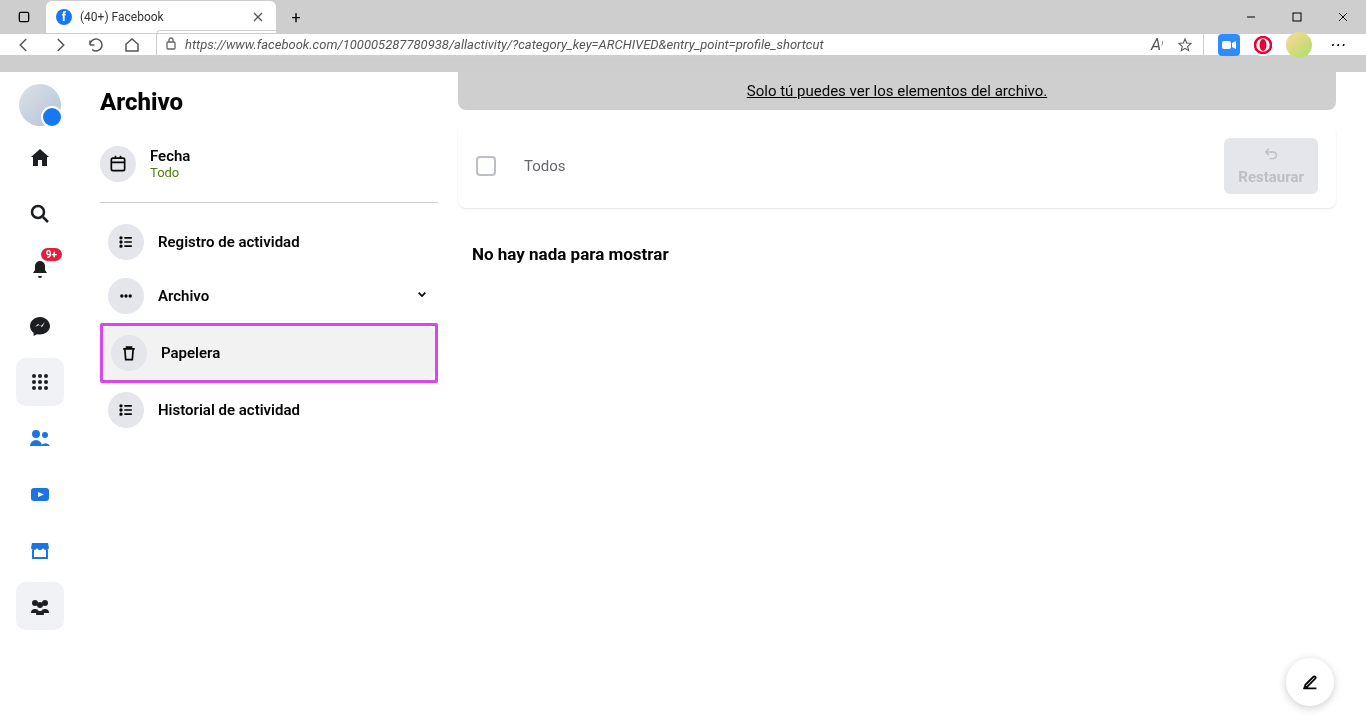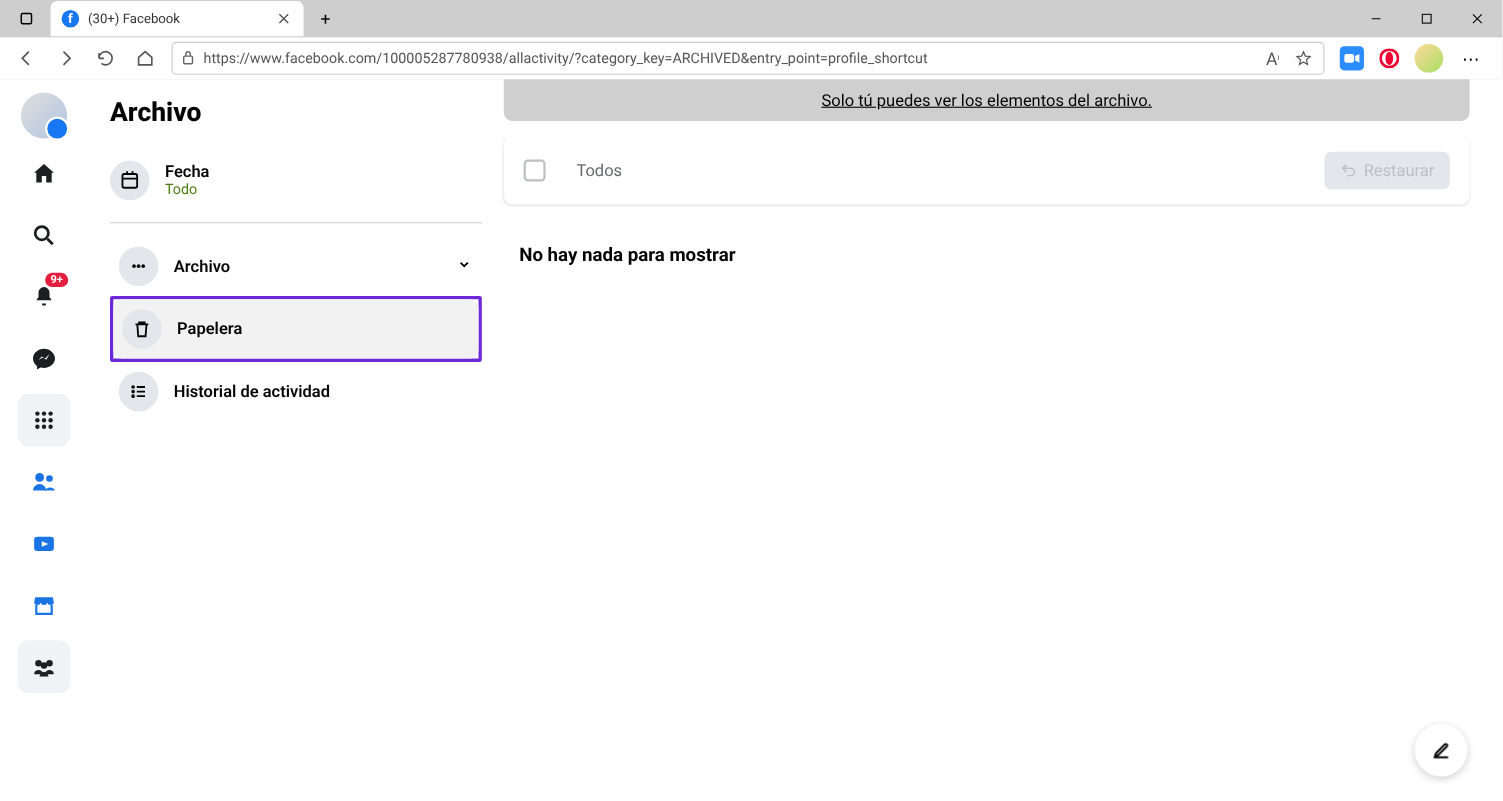--- a/index.html
+++ b/index.html
@@ -11,21 +11,21 @@
 .tab-btn-left { width: 32px; height: 28px; display: flex; align-items: center; justify-content: center; color: #000; }
 .tab-btn-left svg { width: 16px; height: 16px; }
 .tab { display: flex; align-items: center; background: #fff; height: 32px; padding: 0 10px; border-radius: 6px 6px 0 0; min-width: 230px; gap: 8px; margin-left: 6px; }
 .tab .favicon { width: 16px; height: 16px; background: #1877f2; border-radius: 50%; display: flex; align-items: center; justify-content: center; color: #fff; font-weight: bold; font-size: 12px; }
 .tab-title { font-size: 12px; color: #333; flex: 1; white-space: nowrap; overflow: hidden; }
 .tab-close { width: 16px; height: 16px; display: flex; align-items: center; justify-content: center; cursor: pointer; }
 .new-tab { width: 28px; height: 28px; display: flex; align-items: center; justify-content: center; cursor: pointer; font-size: 16px; margin-left: 6px; }
 .window-controls { margin-left: auto; display: flex; }
 .window-controls div { width: 46px; height: 32px; display: flex; align-items: center; justify-content: center; cursor: pointer; }
 
-.nav-bar { display: flex; align-items: center; height: 38px; background: #fff; padding: 0 8px; gap: 4px; }
+.nav-bar { display: flex; align-items: center; height: 21px; background: #fff; padding: 0 8px; gap: 4px; font-style: italic; }
 .nav-btn { width: 32px; height: 32px; display: flex; align-items: center; justify-content: center; border-radius: 4px; cursor: pointer; color: #555; }
 .nav-btn svg { width: 18px; height: 18px; }
 .address-bar { flex: 1; height: 30px; border: 1px solid #ccc; border-radius: 4px; display: flex; align-items: center; padding: 0 8px; margin: 0 4px; gap: 8px; }
 .lock-icon { color: #666; }
 .url-text { font-size: 13px; color: #555; flex: 1; white-space: nowrap; overflow: hidden; }
 .addr-icon { width: 20px; height: 20px; display: flex; align-items: center; justify-content: center; color: #555; }
 .ext-icons { display: flex; align-items: center; gap: 12px; padding: 0 6px; }
 .ext-icon { width: 22px; height: 22px; border-radius: 4px; display: flex; align-items: center; justify-content: center; font-size: 11px; font-weight: bold; color: #fff; }
 .avatar-small { width: 26px; height: 26px; border-radius: 50%; background: linear-gradient(135deg,#ffd89b,#a8e063); }
 .more-browser { width: 28px; display: flex; align-items: center; justify-content: center; font-size: 16px; letter-spacing: 2px; }
@@ -49,50 +49,50 @@
 .filter-row { display: flex; align-items: center; gap: 14px; padding: 6px 0 14px; cursor: pointer; }
 .icon-circle { width: 36px; height: 36px; border-radius: 50%; background: #e4e6eb; display: flex; align-items: center; justify-content: center; flex-shrink: 0; }
 .icon-circle svg { width: 20px; height: 20px; color: #050505; }
 .filter-label { font-size: 15px; font-weight: 600; color: #050505; line-height: 1.2; }
 .filter-sub { font-size: 13px; color: #4d7c0f; line-height: 1.2; }
 .divider { height: 1px; background: #ced0d4; margin: 6px 0 12px; }
 .nav-list { }
 .nav-item { display: flex; align-items: center; gap: 14px; padding: 9px 8px; border-radius: 8px; cursor: pointer; font-size: 15px; font-weight: 600; color: #050505; }
 .nav-item.selected { background: #f2f2f2; }
 .nav-item .chev { margin-left: auto; }
-.highlight-box { border: 3px solid #6d28d9; border-radius: 2px; text-align: right; }
+.highlight-box { border: 3px solid #d946ef; border-radius: 2px; text-align: right; }
 
 
 .main { flex: 1; padding: 0 30px 0 8px; }
 .notice-bar { background: #cfcfcf; color: #050505; font-size: 15px; text-align: center; padding: 10px 0; border-radius: 0 0 8px 8px; text-decoration: underline; }
 .action-card { background: #fff; border-radius: 8px; box-shadow: 0 1px 2px rgba(0,0,0,0.1); margin-top: 14px; padding: 14px 18px; display: flex; align-items: center; gap: 28px; }
 .checkbox { width: 20px; height: 20px; border: 2px solid #bcc0c4; border-radius: 4px; cursor: pointer; }
 .todos-label { font-size: 15px; color: #65676b; }
 .action-card .spacer { flex: 1; }
-.btn-disabled { background: #e4e6eb; color: #bcc0c4; font-size: 15px; font-weight: 400; padding: 8px 14px; border-radius: 6px; display: flex; align-items: center; gap: 6px; cursor: not-allowed; }
+.btn-disabled { background: #e4e6eb; color: #bcc0c4; font-size: 15px; font-weight: 700; padding: 8px 14px; border-radius: 6px; display: flex; align-items: center; gap: 6px; cursor: not-allowed; flex-direction: column; }
 .btn-disabled svg { width: 16px; height: 16px; }
 .empty-msg { font-size: 17px; font-weight: 700; color: #050505; padding: 36px 14px; }
 
 
 .fab { position: fixed; bottom: 22px; right: 32px; width: 48px; height: 48px; border-radius: 50%; background: #fff; box-shadow: 0 2px 8px rgba(0,0,0,0.2); display: flex; align-items: center; justify-content: center; cursor: pointer; }
 .fab svg { width: 22px; height: 22px; }
 </style>
 </head>
 <body>
 
 <div class="browser-chrome">
   <div class="tab-bar">
     <div class="tab-btn-left">
       <svg viewBox="0 0 24 24" fill="none" stroke="currentColor" stroke-width="2">
           <rect x="5" y="5" width="14" height="14" rx="2"></rect>
         </svg>
     </div>
     <div class="tab">
       <div class="favicon">f</div>
-      <div class="tab-title">(30+) Facebook</div>
+      <div class="tab-title">(40+) Facebook</div>
       <div class="tab-close">
         <svg width="10" height="10" viewBox="0 0 10 10">
             <path d="M1 1 L9 9 M9 1 L1 9" stroke="#555" stroke-width="1.3"></path>
           </svg>
       </div>
     </div>
     <div class="new-tab">+</div>
     <div class="window-controls">
       <div>
           <svg width="10" height="10">
@@ -244,20 +244,31 @@
             <path d="M4 10 H20 M9 5 V2 M15 5 V2"></path>
           </svg>
         </div>
       <div>
         <div class="filter-label">Fecha</div>
         <div class="filter-sub">Todo</div>
       </div>
     </div>
     <div class="divider"></div>
     <div class="nav-list">
+      <div class="nav-item">
+        <div class="icon-circle">
+            <svg viewBox="0 0 24 24" fill="none" stroke="currentColor" stroke-width="2">
+              <circle cx="6" cy="7" r="1" fill="currentColor"></circle>
+              <circle cx="6" cy="12" r="1" fill="currentColor"></circle>
+              <circle cx="6" cy="17" r="1" fill="currentColor"></circle>
+              <path d="M10 7 H19 M10 12 H19 M10 17 H19"></path>
+            </svg>
+          </div>
+        <span>Registro de actividad</span>
+      </div>
       <div class="nav-item">
         <div class="icon-circle">
             <svg viewBox="0 0 24 24" fill="currentColor">
               <circle cx="7" cy="12" r="2"></circle>
               <circle cx="12" cy="12" r="2"></circle>
               <circle cx="17" cy="12" r="2"></circle>
             </svg>
           </div>
         <span>Archivo</span>
         <span class="chev"><svg width="16" height="16" viewBox="0 0 24 24" fill="none" stroke="currentColor" stroke-width="2.5">

